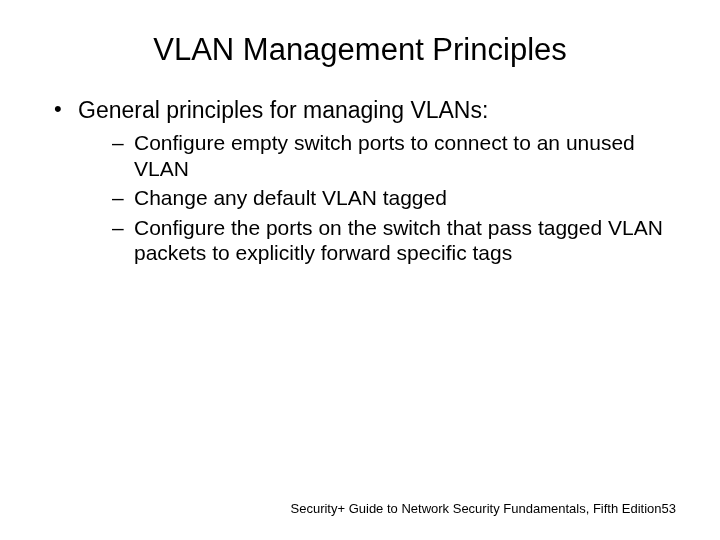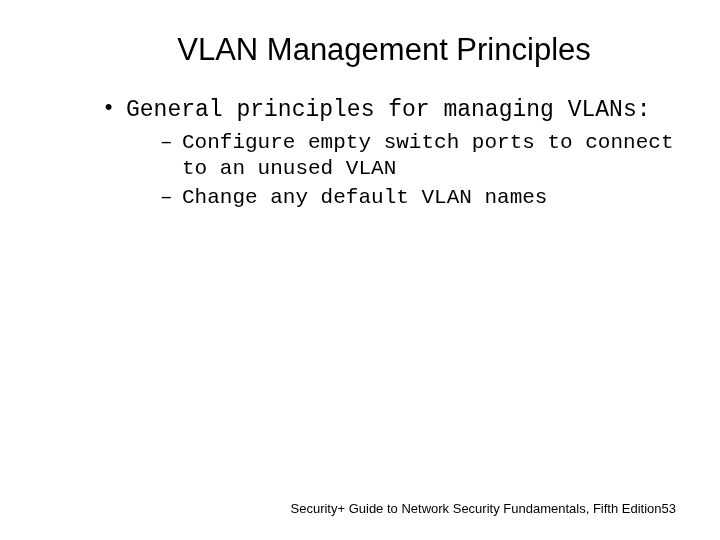--- a/index.html
+++ b/index.html
@@ -10,39 +10,37 @@
     background: #ffffff;
     font-family: Arial, Helvetica, sans-serif;
     color: #000000;
     position: relative;
   }
   .slide {
     width: 720px;
     height: 540px;
     position: relative;
     box-sizing: border-box;
-    padding-left: 48px;
   }
   .title {
     text-align: center;
     font-size: 31px;
     padding-top: 32px;
     font-weight: normal;
     letter-spacing: 0px;
   }
   .body {
     padding: 28px 44px 0 44px;
     font-size: 22px;
     line-height: 1.22;
   }
   .bullets {
     list-style: none;
     padding: 0;
     margin: 0;
-    font-family: Liberation Mono, monospace;
   }
   .lvl1 {
     position: relative;
     padding-left: 34px;
     margin-bottom: 6px;
     font-size: 23px;
   }
   .lvl1::before {
     content: "•";
     position: absolute;
@@ -83,21 +81,22 @@
 <div class="slide">
 
   <div class="title">VLAN Management Principles</div>
 
   <div class="body">
     <ul class="bullets">
       <li class="lvl1">
         <span>General principles for managing VLANs:</span>
         <ul class="sub">
           <li class="lvl2">Configure empty switch ports to connect to an unused VLAN</li>
-          <li class="lvl2">Change any default VLAN names</li>
+          <li class="lvl2">Change any default VLAN tagged</li>
+          <li class="lvl2">Configure the ports on the switch that pass tagged VLAN packets to explicitly forward specific tags</li>
         </ul>
       </li>
     </ul>
   </div>
 
   <div class="footer">
     <span>Security+ Guide to Network Security Fundamentals, Fifth Edition</span>
     <span>53</span>
   </div>
 

